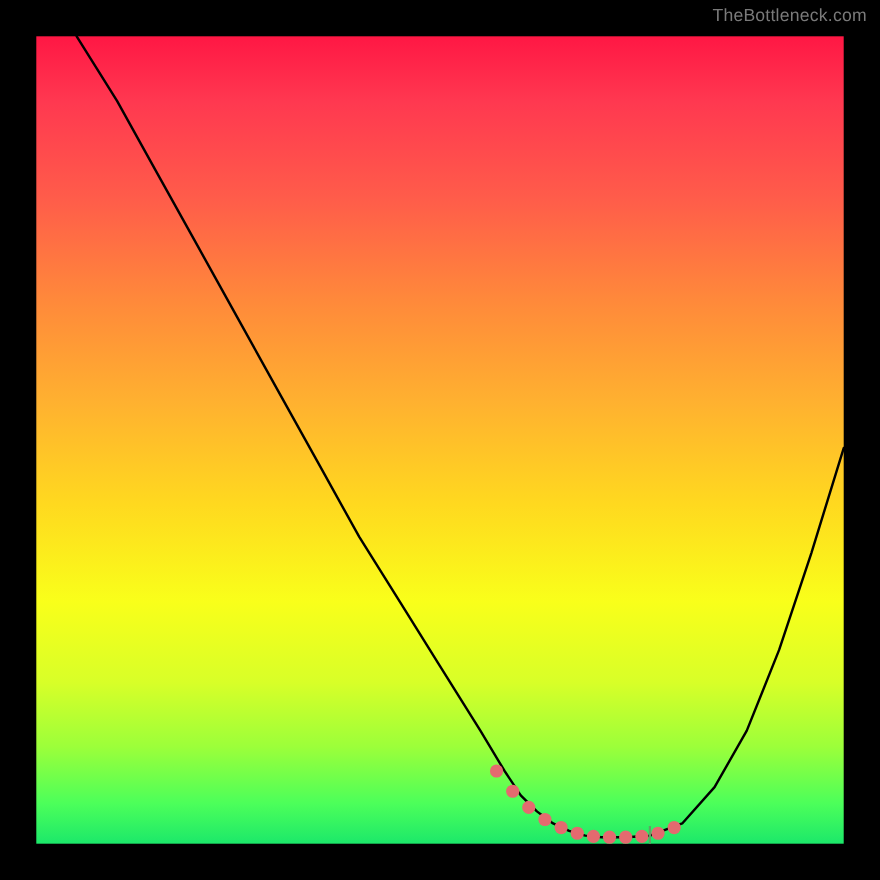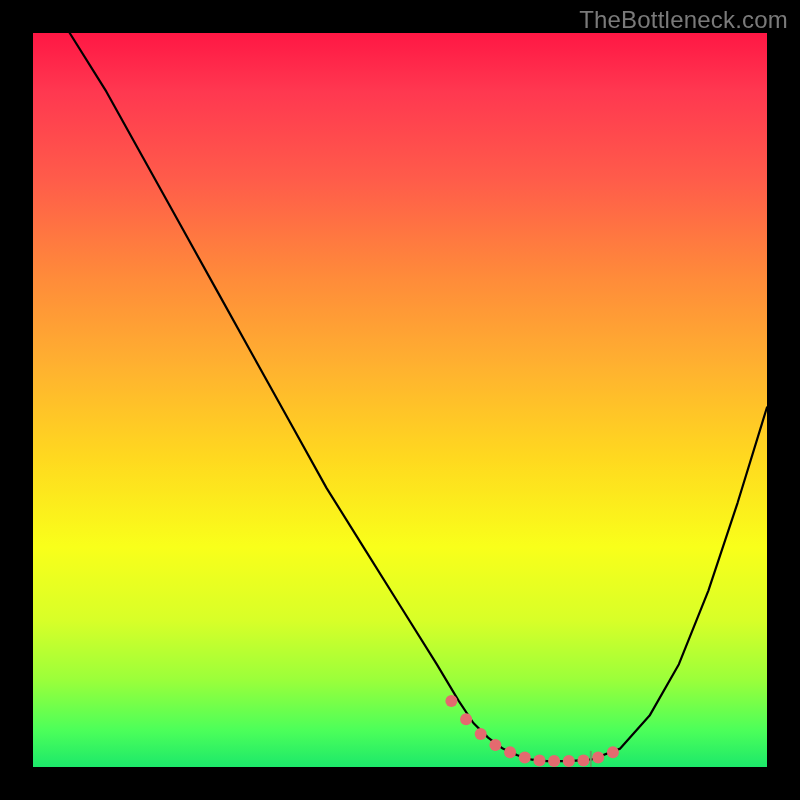--- a/index.html
+++ b/index.html
@@ -39,21 +39,21 @@
       #9cff3a 88%,
       #4cff5a 95%,
       #1ce86a 100%
     );
   }
   .watermark {
     position: absolute;
     top: 6px;
     right: 12px;
     color: #7a7a7a;
-    font-size: 24px;
+    font-size: 16px;
     font-weight: 500;
     letter-spacing: 0.2px;
     user-select: none;
   }
   svg.curve {
     position: absolute;
     left: 0;
     top: 0;
     width: 734px;
     height: 734px;

